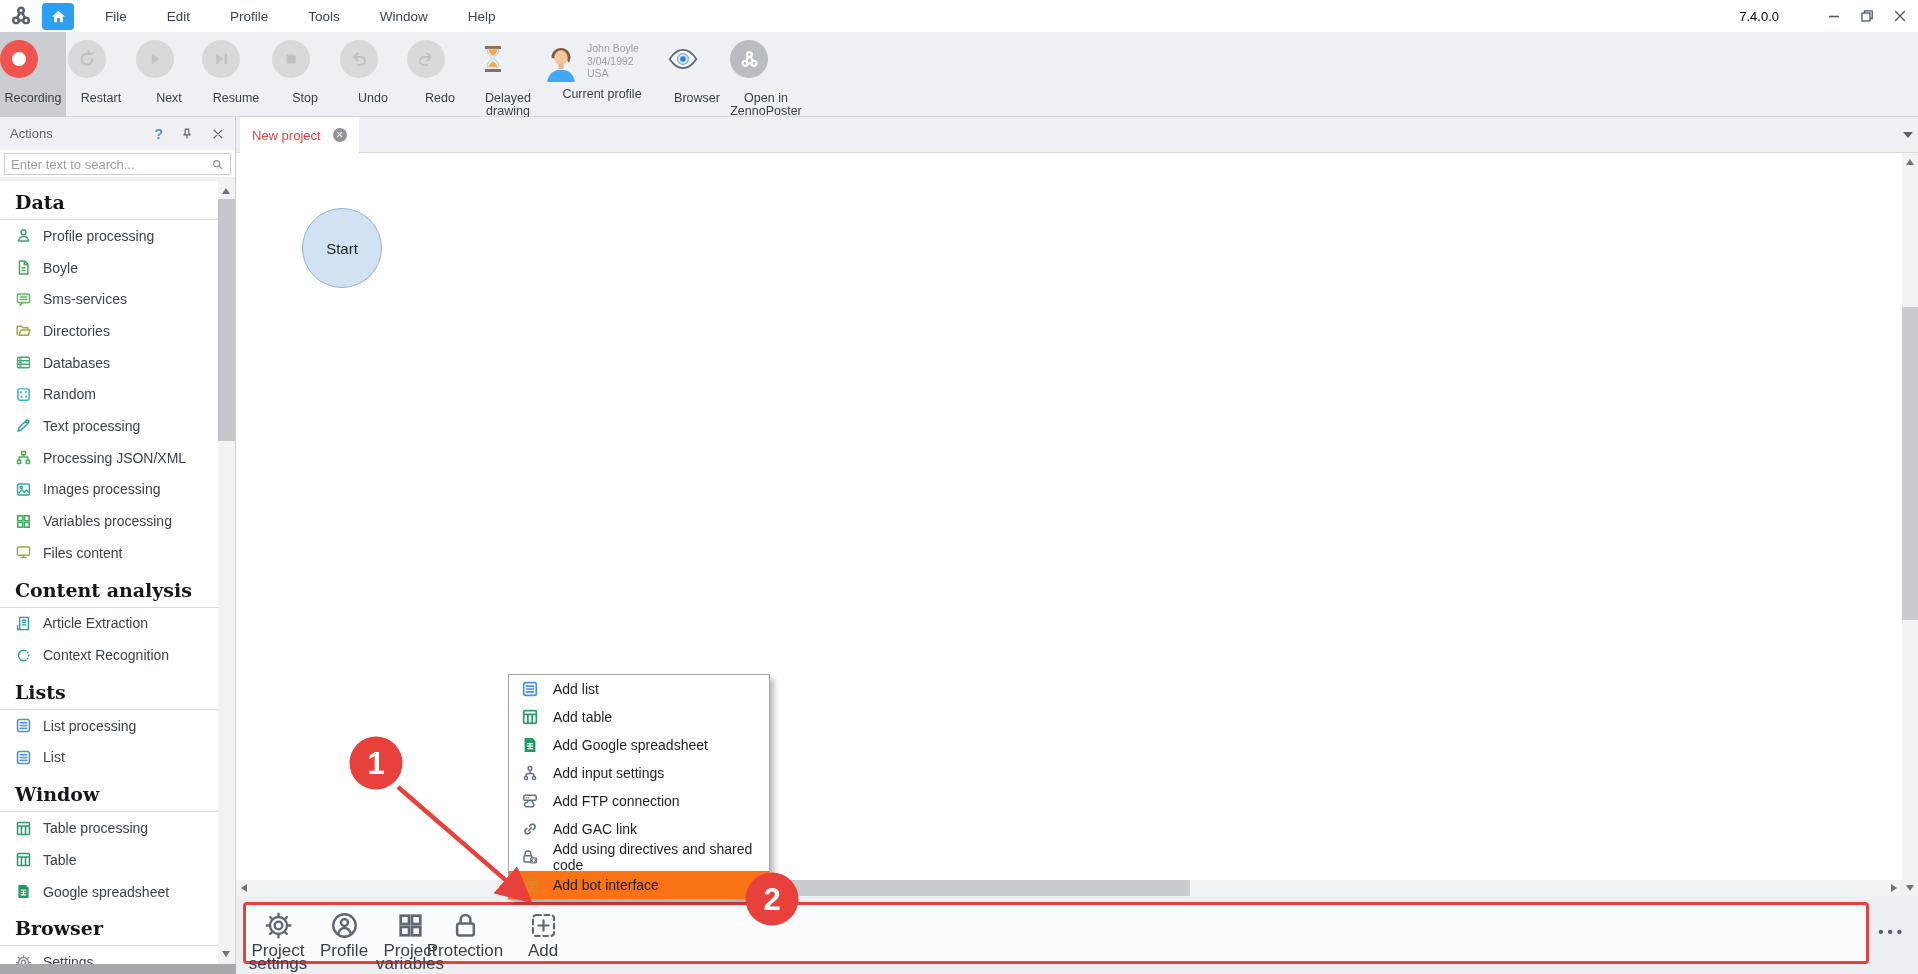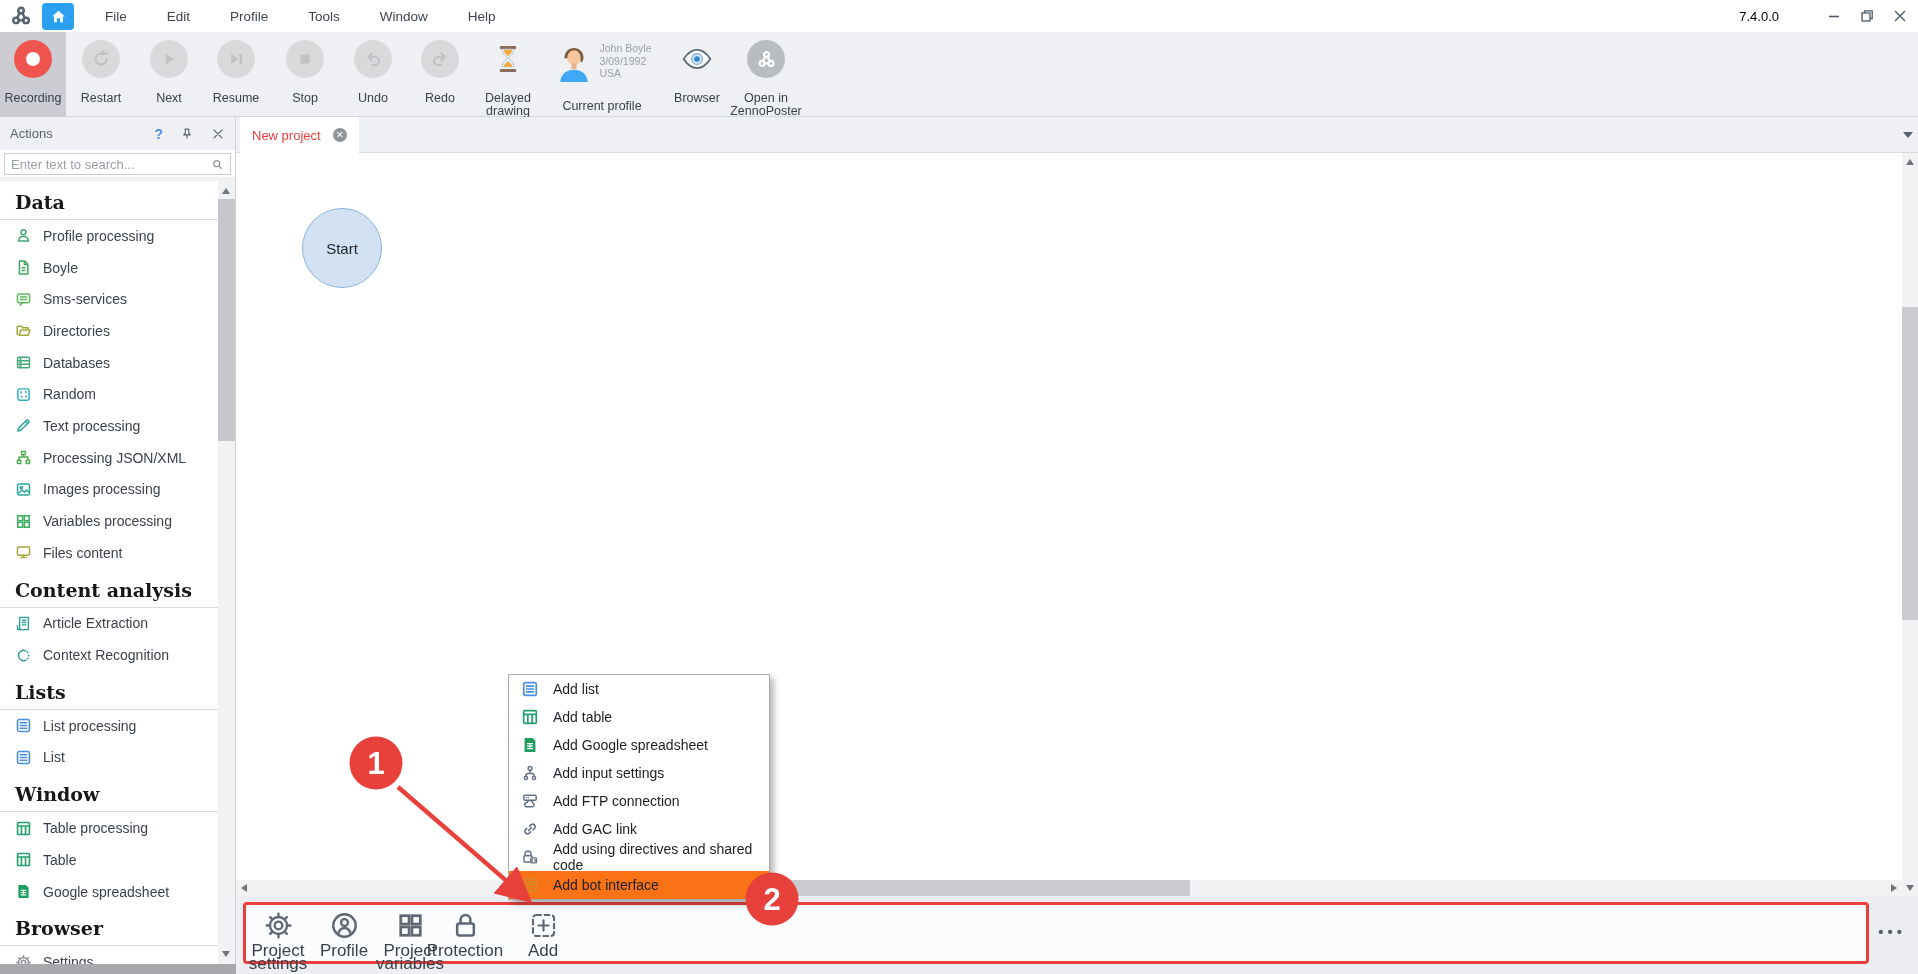--- a/index.html
+++ b/index.html
@@ -15,34 +15,34 @@
   .home-btn { width:32px; height:27px; margin-left:8px; background:#2b9ff2; border-radius:4px; display:flex; align-items:center; justify-content:center; cursor:pointer; }
   .home-btn svg { width:17px; height:17px; color:#fff; }
   .menus { display:flex; gap:25px; margin-left:16px; font-size:13.5px; color:#3d4450; }
   .menus span { cursor:default;margin-left:15px; }
   .win-right { margin-left:auto; display:flex; align-items:center; gap:17px; margin-right:10px; }
   .version { font-size:13px; color:#000000; margin-right:30px; }
   .wbtn { width:16px; height:16px; color:#4e5a68; }
 
   
   .toolbar { position:absolute; left:0; top:32px; width:1918px; height:85px; background:#eef0f3; border-bottom:1px solid #d3d6da; }
-  .tb-btn { position:absolute; top:0; height:100px; display:flex; flex-direction:column; align-items:center; padding-top:8px; cursor:pointer; }
+  .tb-btn { position:absolute; top:0; height:100px; display:flex; flex-direction:column; padding-top:8px; cursor:pointer; }
   .tb-btn.active { background:#cbcdd2; }
   .tb-label { margin-top:14px; font-size:12.5px; line-height:12.5px; color:#3a414b; text-align:center; }
   .rec-ic { width:38px; height:38px; border-radius:50%; background:#f0544f; display:flex; align-items:center; justify-content:center; }
   .rec-ic i { display:block; width:14px; height:14px; border-radius:50%; background:#fff; }
   .circ { width:38px; height:38px; border-radius:50%; background:#d8d9db; display:flex; align-items:center; justify-content:center; color:#bfc1c4; }
   .circ svg { width:20px; height:20px; }
   .circ.zp { background:#b9bcc0; color:#fff; }
   .circ.zp svg { width:23px; height:23px; }
   .freeic { width:38px; height:38px; display:flex; align-items:center; justify-content:center; }
   .prof-row { display:flex; align-items:flex-start; gap:5px; }
   .prof-av { width:42px; height:42px; }
   .prof-info { font-size:10.5px; line-height:12.5px; color:#9ba1a9; padding-top:2px; white-space:nowrap; }
-  .tb-btn.profile .tb-label { margin-top:18px; }
+  .tb-btn.profile .tb-label { margin-top:6px; }
 
   
   .panel { position:absolute; left:0; top:117px; width:236px; height:857px; background:#fff; border-right:1px solid #cdd0d4; }
   .panel-header { height:33px; background:#eef0f3; display:flex; align-items:center; padding:0 10px; font-size:13px; color:#5a6270; }
   .ph-right { margin-left:auto; display:flex; align-items:center; gap:17px; }
   .ph-help { color:#4a90e2; font-weight:bold; font-size:14px; cursor:pointer; }
   .ph-ic { width:14px; height:14px; color:#5a6270; cursor:pointer; }
   .search-wrap { position:absolute; left:4px; right:4px; top:36px; height:22px; border:1px solid #c9ccd2; background:#fff; display:flex; align-items:center; padding:0 6px; }
   .search-wrap input { flex:1; border:none; outline:none; font-size:13px; color:#5a6270; font-family:"Liberation Sans",sans-serif; }
   .search-wrap input::placeholder { color:#9aa0a8; }
@@ -443,21 +443,21 @@
     <div class="tb-btn profile" style="left:540px;width:124px">
       <div class="prof-row">
         <svg class="prof-av" viewBox="0 0 44 44">
           <path d="M12 19c0-6.5 4.5-10.5 10-10.5S32 12.5 32 19l-1.4 4.2h-1.2c-.9-3.2-2.4-5.7-3.9-7.2-2.5 2-8.2 3.6-11.1 3.2z" fill="#7c5b3f"></path>
           <ellipse cx="22" cy="18.5" rx="7" ry="7.8" fill="#f6c79c"></ellipse>
           <rect x="19.3" y="24.5" width="5.4" height="6" fill="#eeb68a"></rect>
           <path d="M7.5 44c1-8.5 7-12.8 14.5-12.8S35.5 35.5 36.5 44z" fill="#3fa9f5"></path>
         </svg>
         <div class="prof-info">
           <div>John Boyle</div>
-          <div>3/09/1992</div>
+          <div>3/04/1992</div>
           <div>USA</div>
         </div>
       </div>
       <div class="tb-label">Current profile</div>
     </div>
     <div class="tb-btn" style="left:664px;width:66px">
       <div class="freeic">
         <svg viewBox="0 0 24 24" style="width:36px;height:32px">
           <path d="M2 12c3.2-4.8 7-6.8 10-6.8s6.8 2 10 6.8c-3.2 4.8-7 6.8-10 6.8S5.2 16.8 2 12z" fill="#fff" stroke="#5c6b7a" stroke-width="1.4"></path>
           <circle cx="12" cy="12" r="4.1" fill="#cfe4f7" stroke="#8fb4d9" stroke-width="1"></circle>

